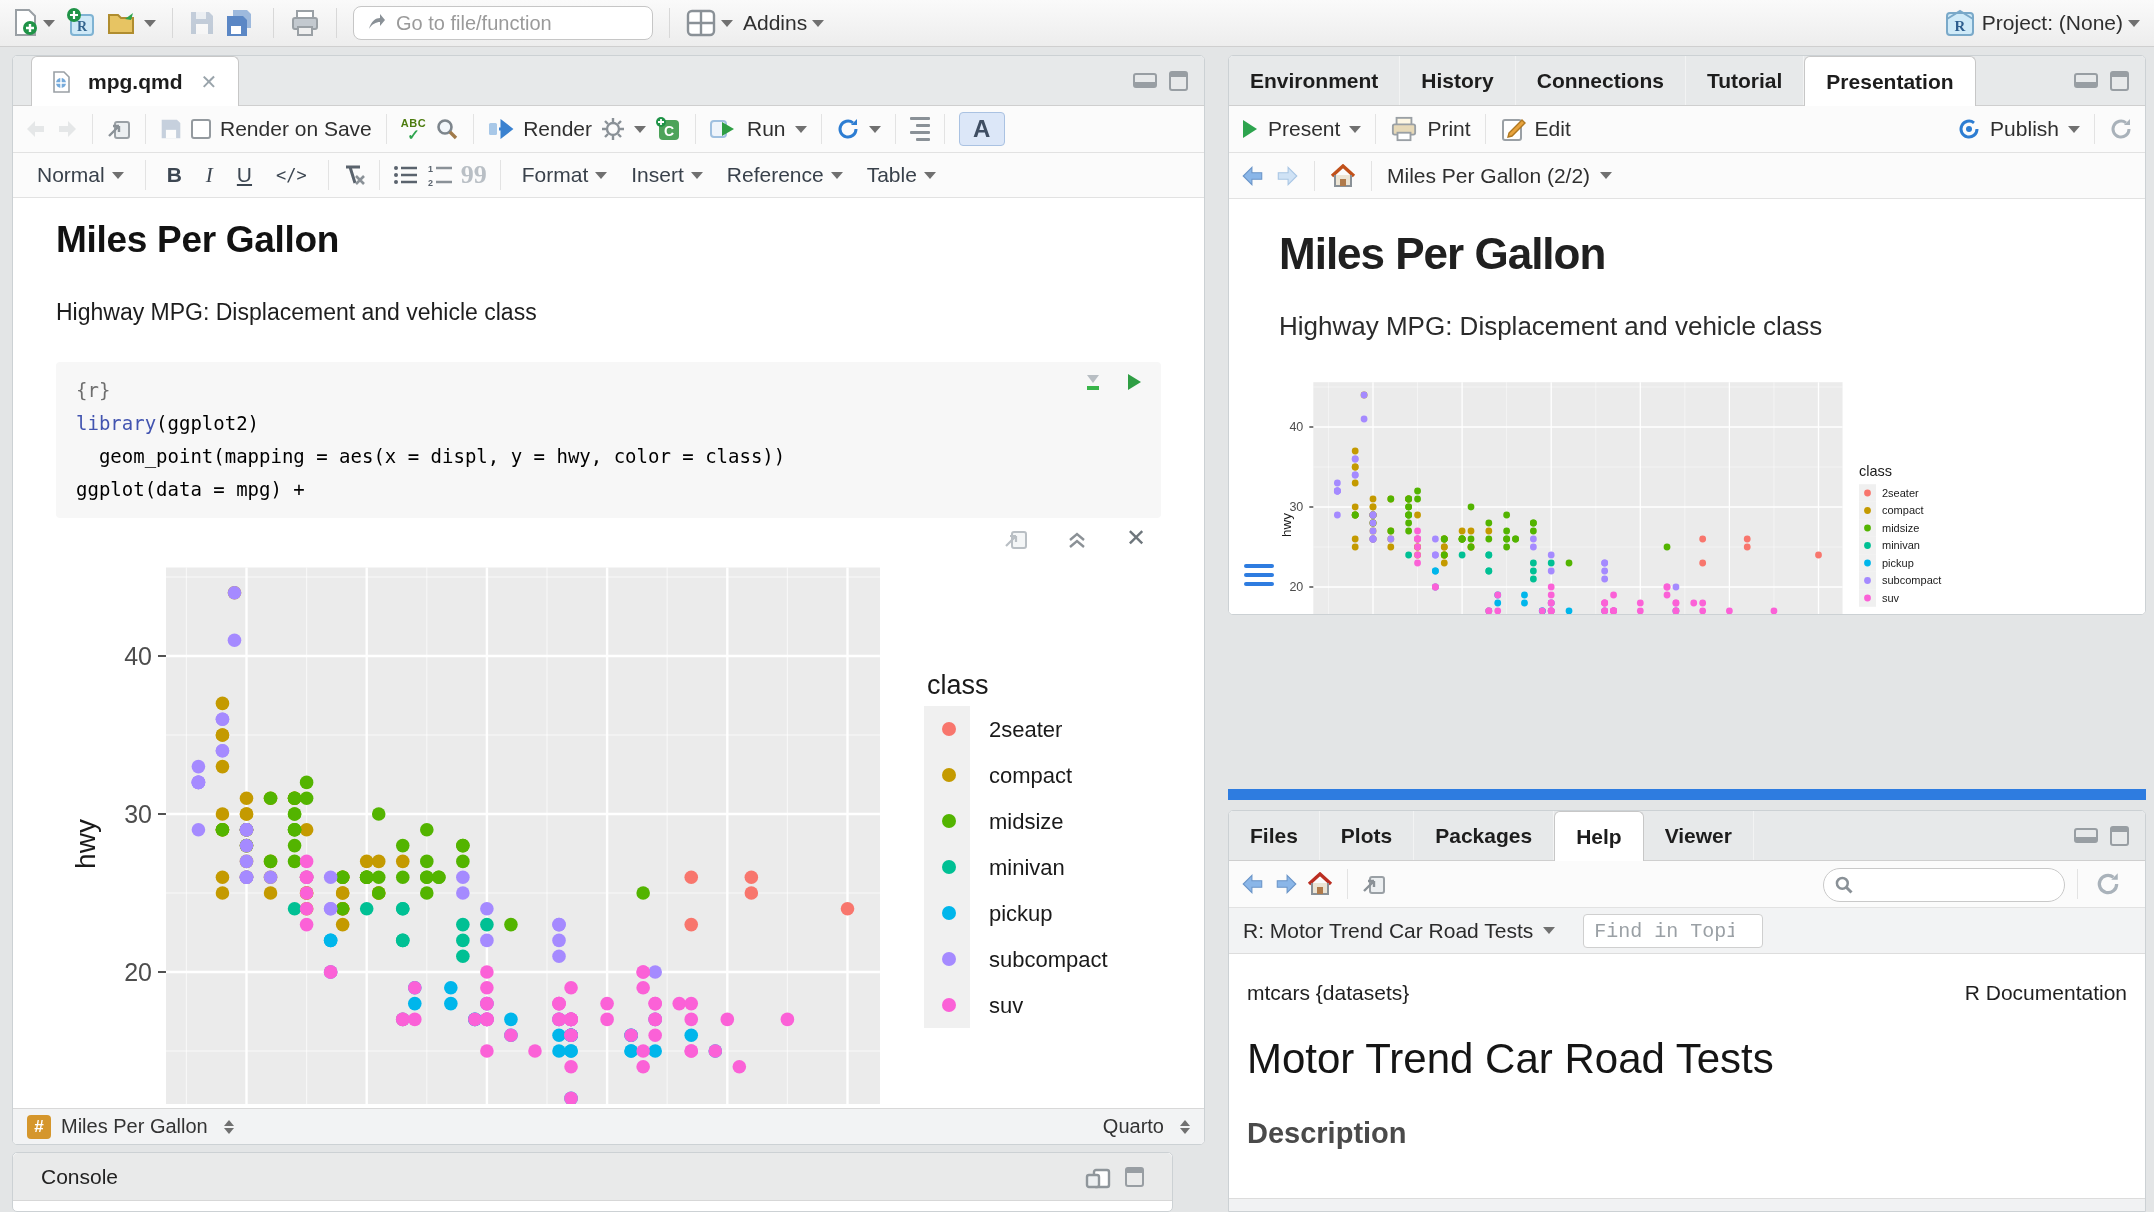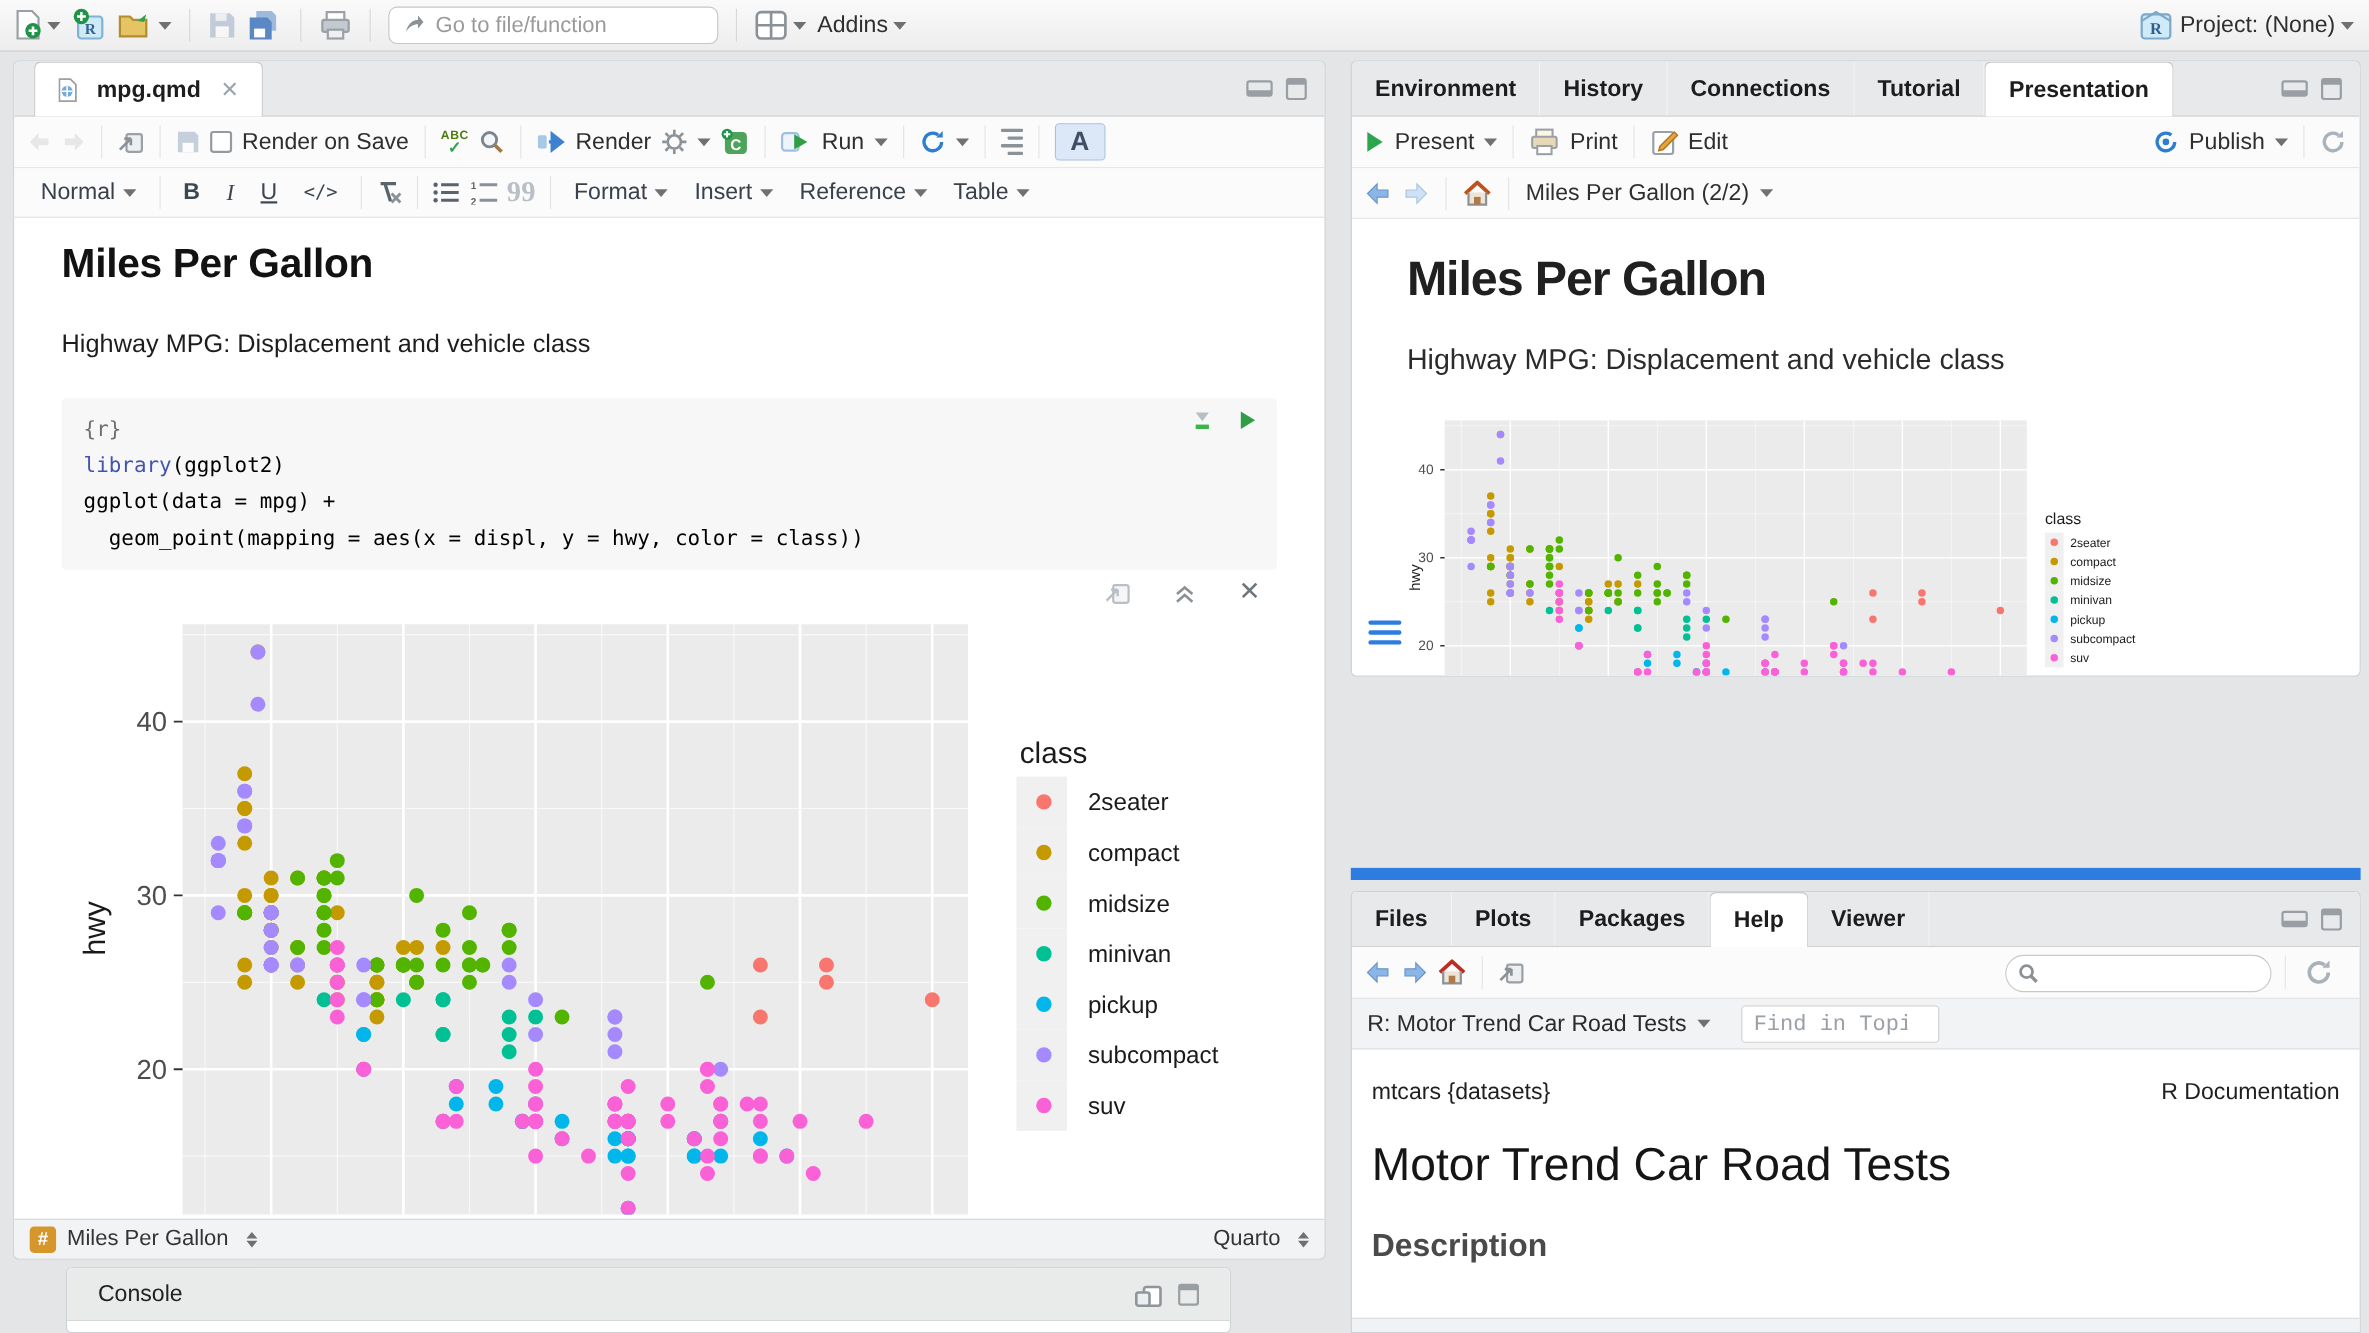--- a/index.html
+++ b/index.html
@@ -336,22 +336,22 @@
           <svg width="20" height="20" viewBox="0 0 20 20">
               <path d="M4 3 h12 l-6 8 z" fill="#b8bec3"></path>
               <rect x="4" y="14" width="12" height="4" fill="#39b54a"></rect>
             </svg>
           <svg width="18" height="20" viewBox="0 0 18 20">
               <path d="M3 2 l13 8 -13 8 z" fill="#2f9e44"></path>
             </svg>
         </div>
         <div><span class="hdr">{r}</span></div>
         <div><span class="fn">library</span><span>(ggplot2)</span></div>
+        <div style="white-space:pre;"><span>  geom_point(mapping = aes(x = displ, y = hwy, color = class))</span></div>
         <div><span>ggplot(data = mpg) +</span></div>
-        <div style="white-space:pre;"><span>  geom_point(mapping = aes(x = displ, y = hwy, color = class))</span></div>
       </div>
 
       <div class="out-actions">
         <svg width="24" height="22" viewBox="0 0 24 22">
             <rect x="8" y="4" width="14" height="16" rx="2" fill="#f4f6f7" stroke="#b9bfc4" stroke-width="2"></rect>
             <path d="M2 18 L12 8 M12 8 h-6 M12 8 v6" stroke="#b9bfc4" stroke-width="2.2" fill="none"></path>
           </svg>
         <svg width="22" height="22" viewBox="0 0 22 22">
             <path d="M4 12 l7 -6 7 6 M4 19 l7 -6 7 6" fill="none" stroke="#8b9196" stroke-width="2.4"></path>
           </svg>
@@ -654,21 +654,21 @@
         </span>
       <span class="spacer"></span>
       <span>Quarto</span>
       <span class="sorter">
           <i class="up"></i>
           <i class="dn"></i>
         </span>
     </div>
   </div>
 
-  <div class="pane" style="left:12px;top:1152px;width:1059px;height:60px;margin-left:48px;">
+  <div class="pane" style="left:12px;top:1152px;width:1161px;height:60px;">
     <div class="console-header">
       <span>Console</span>
       <span class="spacer"></span>
       <svg width="26" height="24" viewBox="0 0 26 24" style="margin-right:14px;">
           <rect x="9" y="5" width="15" height="17" rx="2" fill="#fff" stroke="#8f969b" stroke-width="2.4"></rect>
           <rect x="2" y="10" width="12" height="12" rx="2" fill="#eceff1" stroke="#8f969b" stroke-width="2.4"></rect>
         </svg>
       <span class="win-max"></span>
     </div>
   </div>

